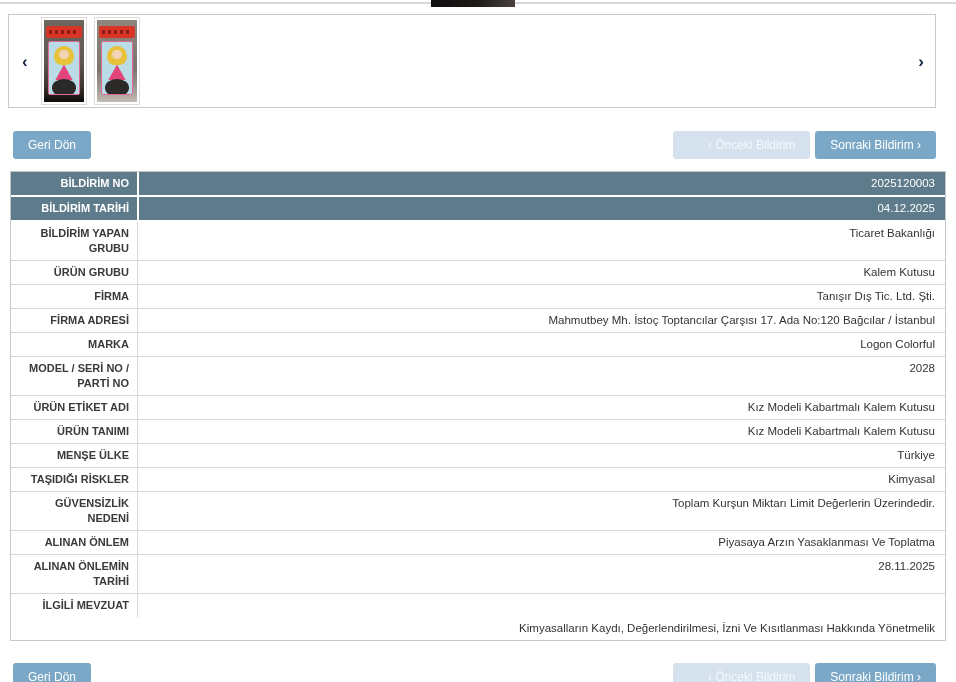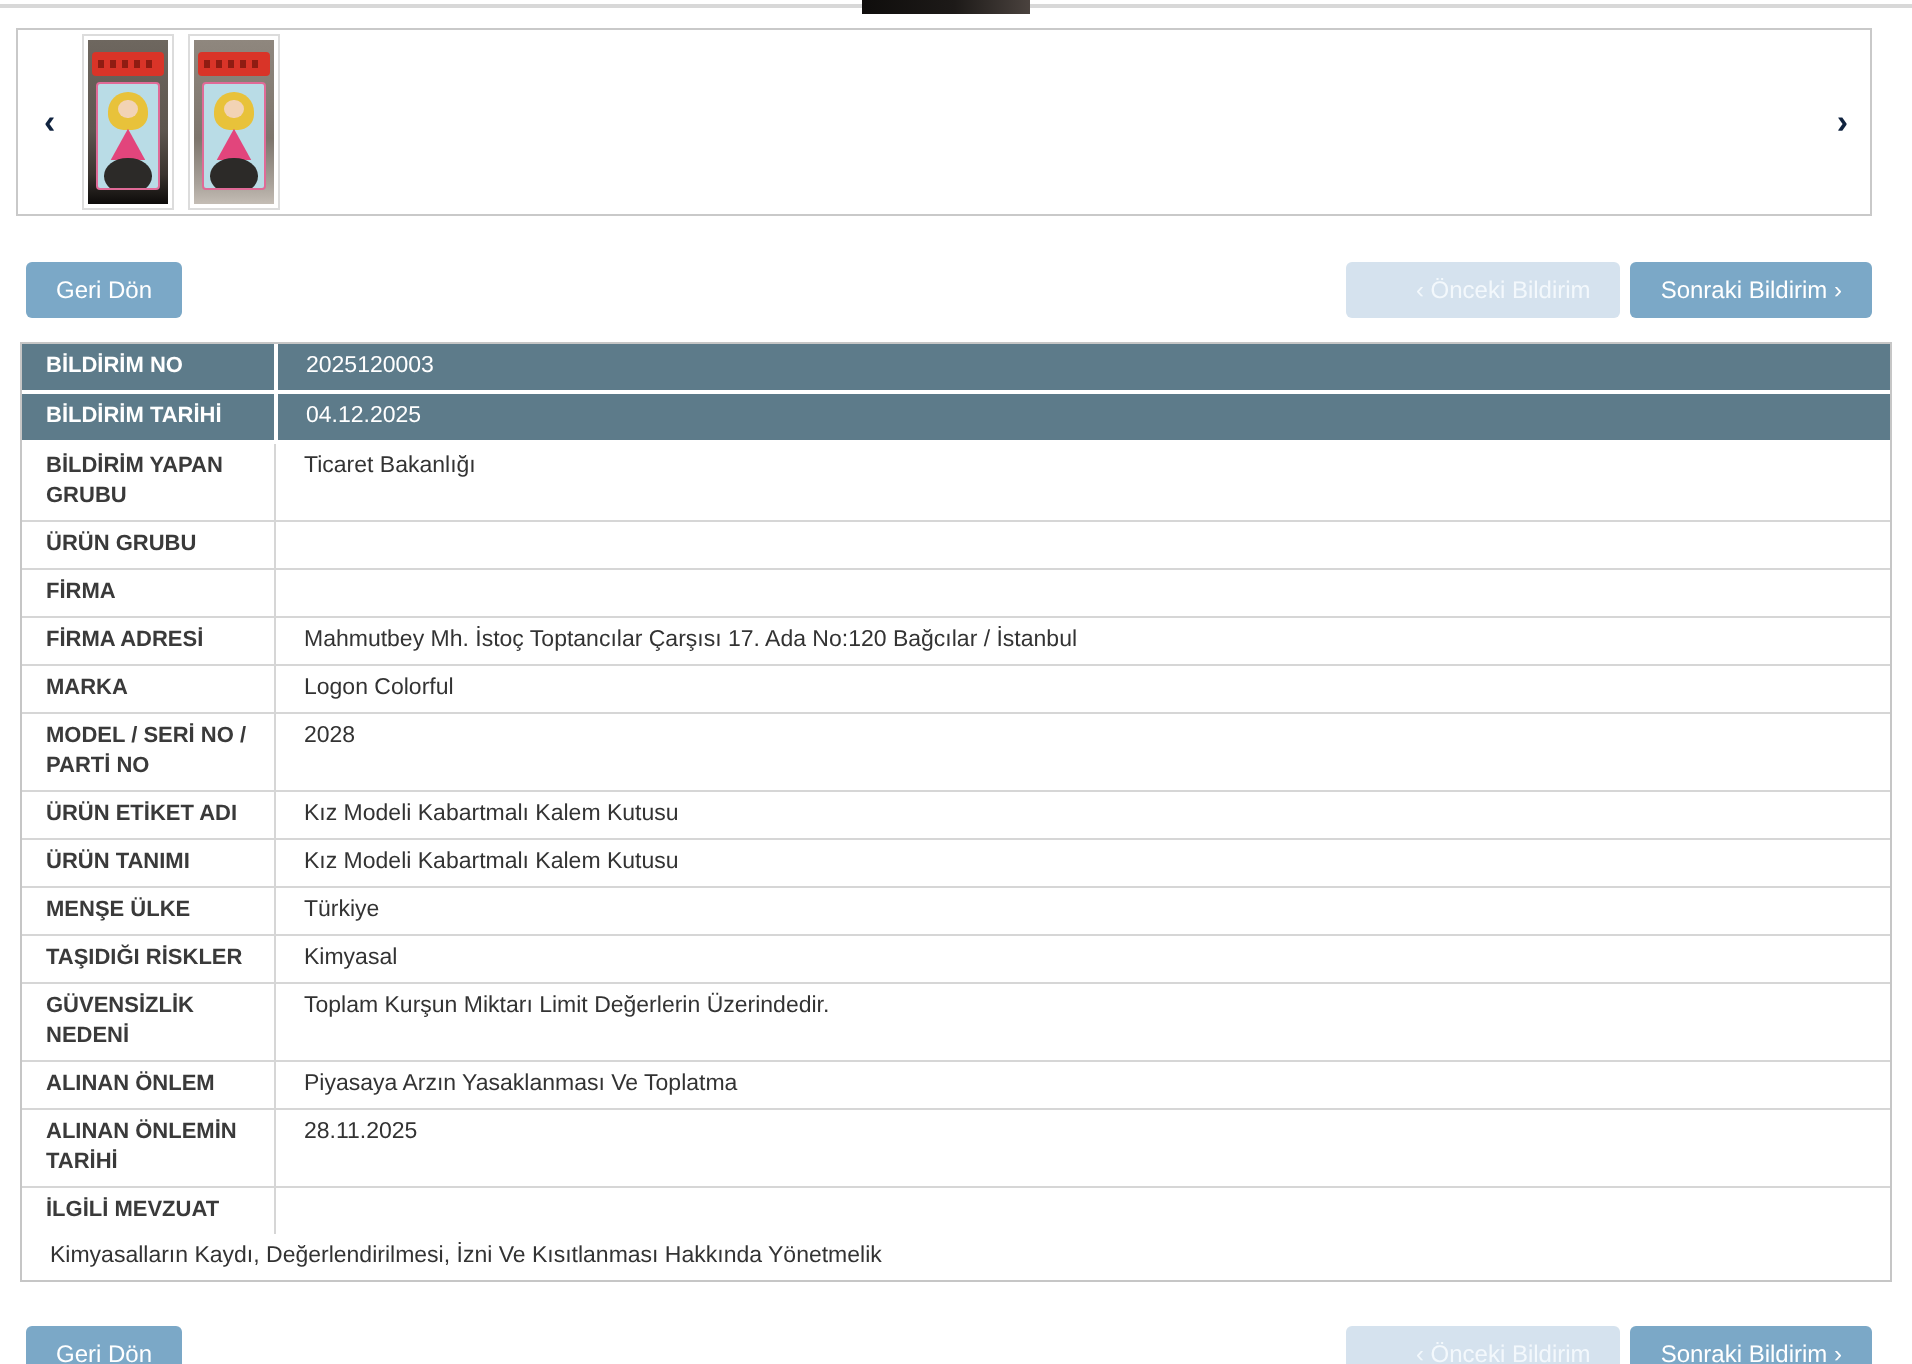--- a/index.html
+++ b/index.html
@@ -40,21 +40,21 @@
     background:#7ba8c7;color:#ffffff;font-size:12px;font-family:"Liberation Sans",sans-serif;
     border:none;border-radius:3px;height:28px;padding:0 15px;cursor:pointer;white-space:nowrap;}
   .btn.disabled{background:#d5e2ee;color:#f3f8fc;cursor:default;padding-left:35px;}
   .actions-top{position:absolute;top:131px;left:13px;}
   .actions-top-right{position:absolute;top:131px;right:20px;display:flex;gap:5px;}
   .actions-bottom{position:absolute;top:663px;left:13px;}
   .actions-bottom-right{position:absolute;top:663px;right:20px;display:flex;gap:5px;}
 
   
   .detail-table{position:absolute;top:171px;left:10px;width:936px;
-    border:1px solid #c6c6c6;background:#fff;box-sizing:border-box;}
+    border:1px solid #c6c6c6;background:#fff;box-sizing:border-box;text-align:right;}
   .row{display:flex;background:#fff;border-bottom:1px solid #d6d6d6;min-height:23px;}
   .row:last-child{border-bottom:none;flex-direction:column;}
   .row .label{width:106px;padding:4px 8px 4px 12px;font-weight:bold;font-size:11px;
     line-height:15px;color:#3a3a3a;border-right:1px solid #d6d6d6;flex:none;}
   .row .value{flex:1;padding:4px 10px 4px 14px;font-size:11.5px;line-height:15px;color:#333;}
   .row.dark{background:#5d7b8a;border-bottom:2px solid #ffffff;}
   .row.dark .label{color:#ffffff;border-right:2px solid #ffffff;}
   .row.dark .value{color:#ffffff;}
 </style>
 </head>
@@ -112,24 +112,26 @@
       <div class="value">04.12.2025</div>
     </div>
 
     <div class="row">
       <div class="label">BİLDİRİM YAPAN GRUBU</div>
       <div class="value">Ticaret Bakanlığı</div>
     </div>
 
     <div class="row">
       <div class="label">ÜRÜN GRUBU</div>
+      <div class="value">Kalem Kutusu</div>
     </div>
 
     <div class="row">
       <div class="label">FİRMA</div>
+      <div class="value">Tanışır Dış Tic. Ltd. Şti.</div>
     </div>
 
     <div class="row">
       <div class="label">FİRMA ADRESİ</div>
       <div class="value">Mahmutbey Mh. İstoç Toptancılar Çarşısı 17. Ada No:120 Bağcılar / İstanbul</div>
     </div>
 
     <div class="row">
       <div class="label">MARKA</div>
       <div class="value">Logon Colorful</div>

